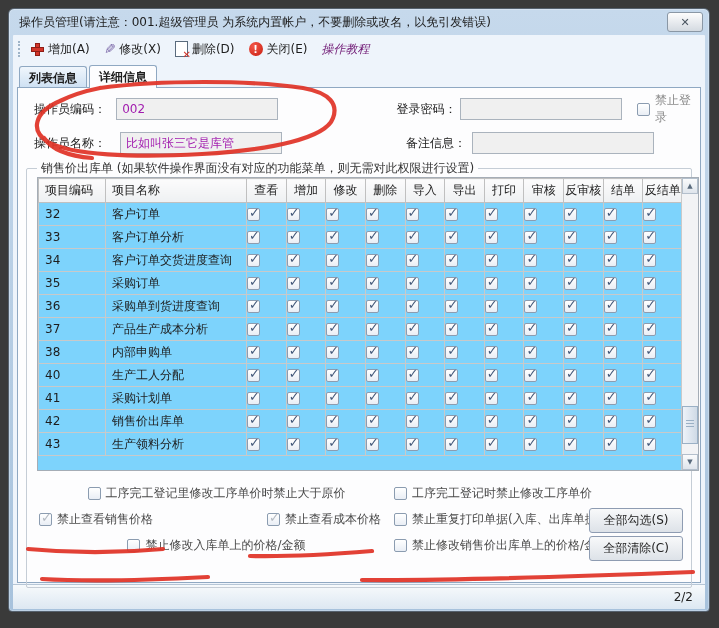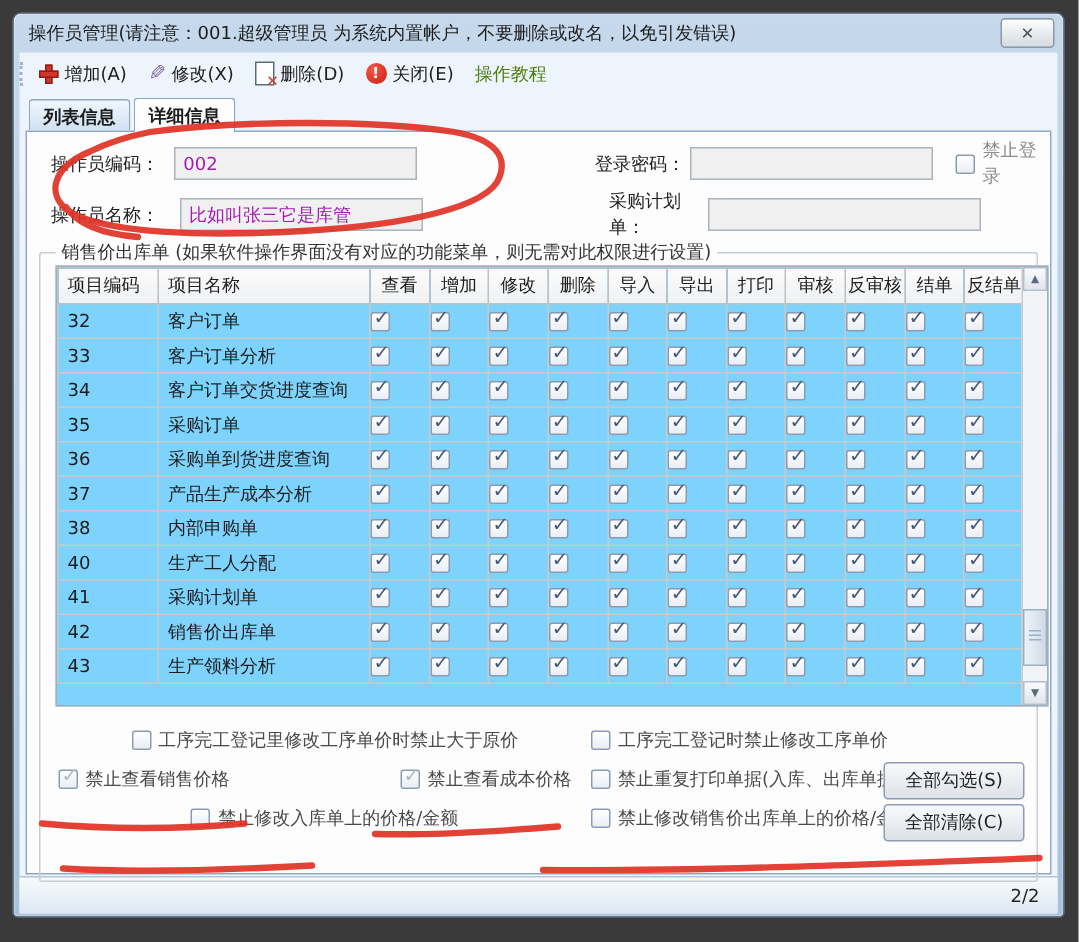--- a/index.html
+++ b/index.html
@@ -19,32 +19,32 @@
   }
   .titlebar{height:26px;display:flex;align-items:center;}
   .title-text{margin-left:6px;color:#1c1c1c;flex:1;white-space:nowrap;overflow:hidden;}
   .btn-close{
     width:34px;height:18px;margin-right:2px;border:1px solid #8a97a5;border-radius:3px;
     background:linear-gradient(#fdfdfd,#d4dae1);color:#4a5560;font-weight:bold;font-size:11px;
     display:flex;align-items:center;justify-content:center;cursor:default;
   }
   .client{height:574px;background:#eef4fb;border-radius:1px;display:flex;flex-direction:column;}
   
-  .toolbar{height:28px;display:flex;align-items:center;}
+  .toolbar{height:28px;display:flex;align-items:center;padding-left:5px;}
   .gripper{width:3px;height:16px;border-left:2px dotted #9fb4c8;margin-right:8px;}
   .titem{display:flex;align-items:center;gap:4px;margin-right:14px;cursor:default;}
   .icon-add{position:relative;width:13px;height:13px;}
   .icon-add::before,.icon-add::after{content:"";position:absolute;background:#d2352a;border:1px solid #8f1d15;box-sizing:border-box;}
   .icon-add::before{left:4px;top:0;width:5px;height:13px;}
   .icon-add::after{left:0;top:4px;width:13px;height:5px;}
   .icon-edit{color:#7b68a8;font-size:14px;line-height:13px;transform:scaleX(-1);}
   .icon-del{position:relative;width:11px;height:14px;background:#fff;border:1px solid #5a6b7d;}
   .icon-del::after{content:"\2715";position:absolute;right:-4px;bottom:-4px;color:#d2352a;font-size:10px;font-weight:bold;}
   .icon-close{width:14px;height:14px;border-radius:50%;background:radial-gradient(circle at 35% 30%,#f4584a,#c81e10);color:#fff;font-weight:bold;font-size:10px;display:flex;align-items:center;justify-content:center;}
-  .link{color:#4d7c0f;cursor:pointer;}
+  .link{color:#701a75;cursor:pointer;font-style:italic;}
   
   .tabs{display:flex;align-items:flex-end;padding-left:6px;height:24px;gap:2px;}
   .tab{border:1px solid #8fa8c2;border-bottom:none;border-radius:3px 3px 0 0;padding:3px 9px 2px 9px;cursor:default;font-weight:bold;}
   .tab.inactive{background:linear-gradient(#f0f6fc,#cfe1f3);height:15px;}
   .tab.active{background:#fdfdfe;height:17px;position:relative;z-index:2;margin-bottom:-1px;}
   
   .panel{position:relative;margin:0 4px;background:#fdfdfe;border:1px solid #8fa8c2;height:496px;box-sizing:border-box;}
   .frow{display:flex;align-items:center;height:22px;margin:10px 0 0 16px;}
   .flabel{width:86px;color:#222;}
   .flabel2{width:66px;color:#222;}
@@ -144,21 +144,21 @@
         <span class="cbrow">
           <span class="cb"></span>
           <span class="gray-label">禁止登录</span>
         </span>
       </div>
 
       <div class="frow" style="margin-top:12px;">
         <span class="flabel">操作员名称：</span>
         <input class="tin in-name" value="比如叫张三它是库管" style="">
         <span class="sp1"></span>
-        <span class="flabel2">采购计划单：</span>
+        <span class="flabel2">备注信息：</span>
         <input class="tin in-note" value="" style="">
       </div>
 
       <div class="groupbox">
         <span class="glegend">销售价出库单 (如果软件操作界面没有对应的功能菜单，则无需对此权限进行设置)</span>
 
         <div class="tblwrap">
           <table class="perm">
             <thead>
                 <tr>

